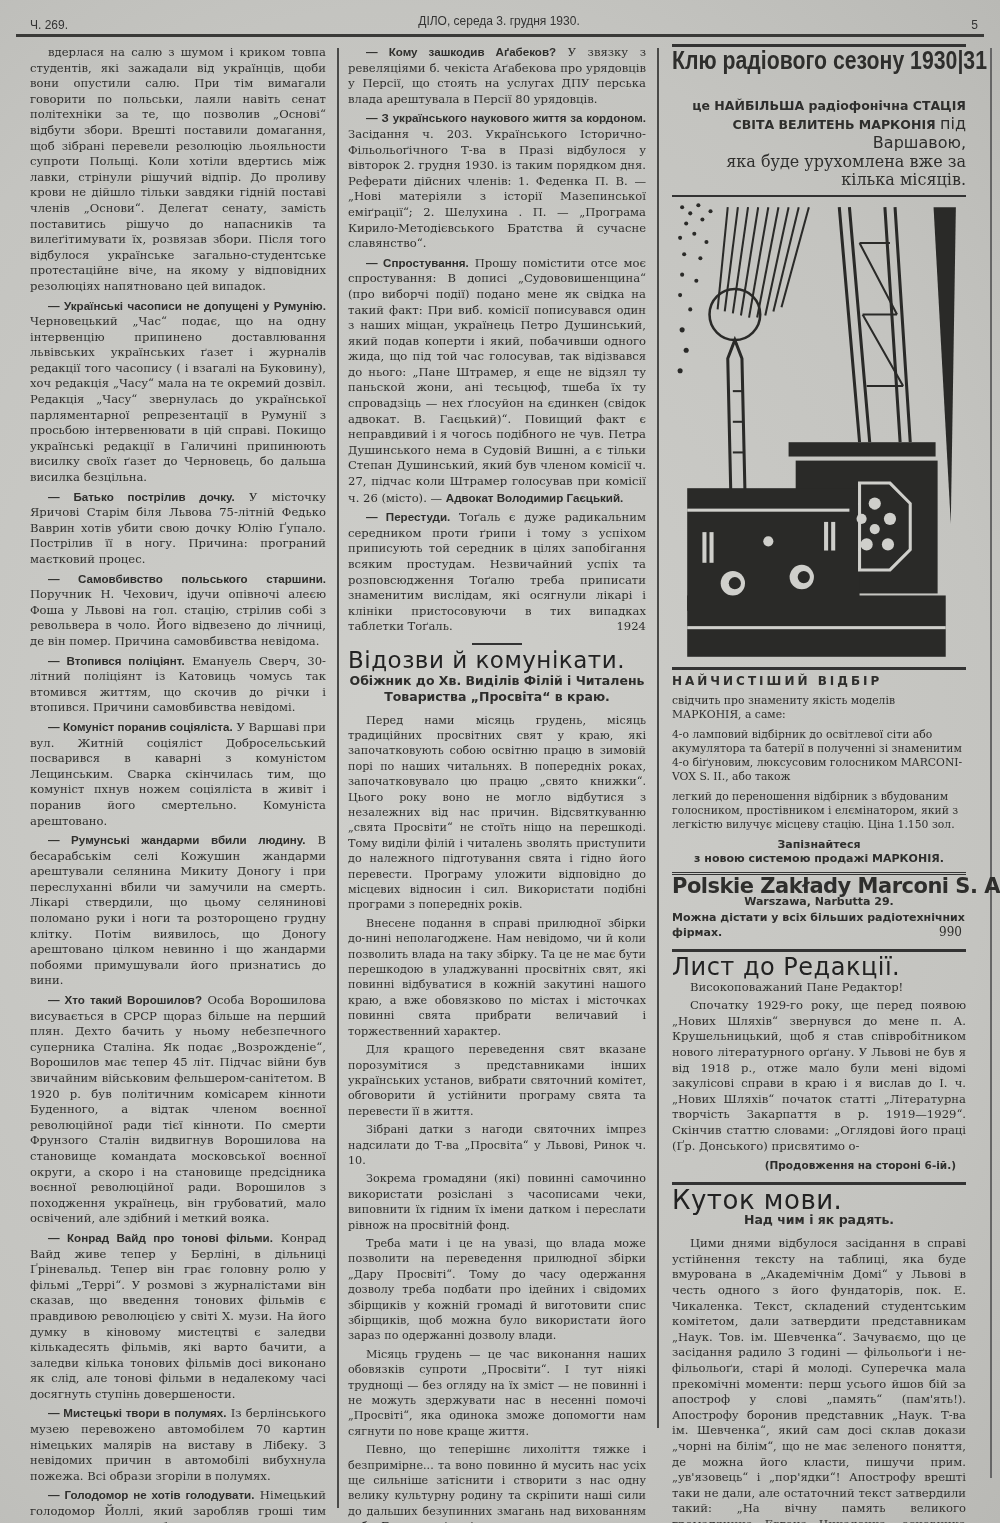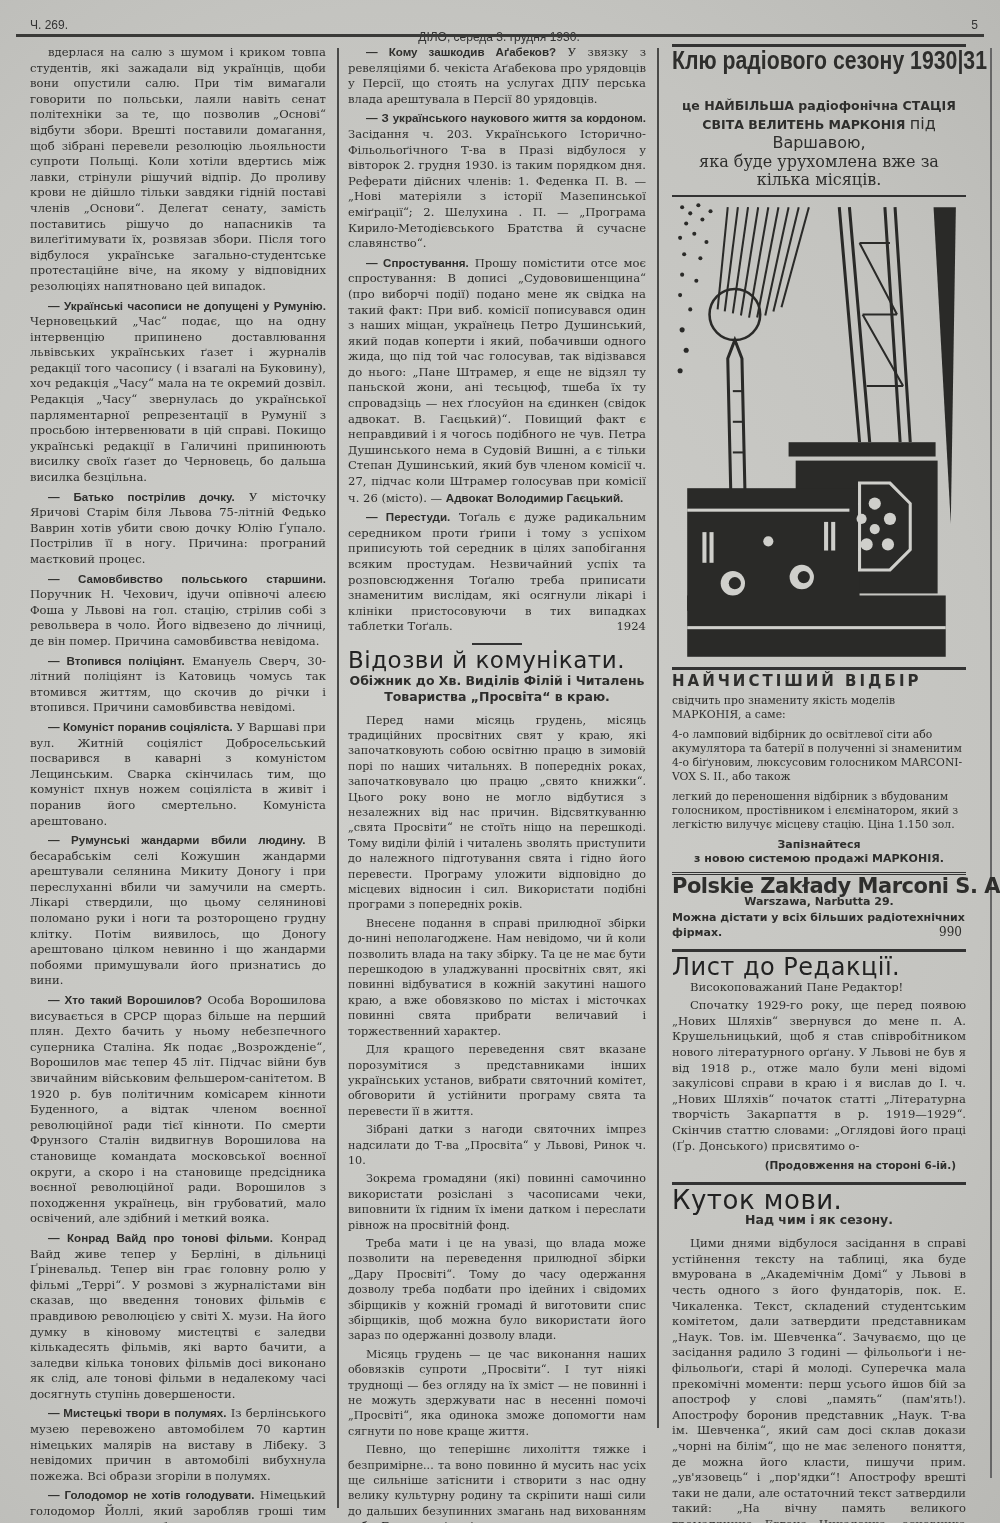--- a/index.html
+++ b/index.html
@@ -8,43 +8,43 @@
     background:#c6c6c2;
     font-family:"DejaVu Serif","Liberation Serif",serif;
     color:#2e2e2c;
     position:relative;
   }
   .page { position:absolute; left:0; top:0; width:1000px; height:1523px;
     background: radial-gradient(ellipse at 40% 50%, #cfcfcb 0%, #c4c4c0 70%, #b9b9b5 100%); }
   .header { position:absolute; left:16px; right:18px; top:14px; height:22px;
     font-family:"Liberation Sans","DejaVu Sans",sans-serif; font-size:12px; color:#333; }
   .header .num { position:absolute; left:14px; top:4px; }
-  .header .mid { position:absolute; left:0; right:0; top:16px; text-align:center; }
+  .header .mid { position:absolute; left:0; right:0; top:0; text-align:center; }
   .header .pg  { position:absolute; right:4px; top:4px; }
   .header-rule { position:absolute; left:16px; right:16px; top:34px; height:3px; background:#3a3a38; }
   .col { position:absolute; top:44px; font-size:11.6px; line-height:15.6px; text-align:justify; hyphens:auto; }
   .col p { margin:0 0 3px 0; text-indent:18px; }
   .col b { font-family:"Liberation Sans","DejaVu Sans",sans-serif; font-weight:bold; }
   .c1 { left:30px; width:296px; }
   .c2 { left:348px; width:298px; }
   .c3 { left:672px; width:294px; }
   .vrule { position:absolute; width:2px; background:#4a4a48; }
   .section-title { font-family:"DejaVu Sans","Liberation Sans",sans-serif; font-weight:normal;
     font-size:23px; letter-spacing:0.5px; text-align:left; margin:8px 0 4px 0; color:#222; }
   .sub-title { font-family:"DejaVu Sans","Liberation Sans",sans-serif; font-weight:bold;
     font-size:12.5px; text-align:center; line-height:16px; margin:2px 0 8px 0; }
   .short-rule { width:50px; height:2px; background:#333; margin:8px auto; }
   .ad-box { border-top:3px solid #333; padding-top:4px; }
   .ad-head { font-family:"Liberation Sans",sans-serif; font-weight:bold; font-size:25px; transform:scaleX(0.85); transform-origin:left; white-space:nowrap; margin:2px 0; }
-  .ad-lines { font-family:"DejaVu Sans",sans-serif; font-weight:bold; font-size:12.5px; line-height:18px; text-align:center;margin-top:28px; }
+  .ad-lines { font-family:"DejaVu Sans",sans-serif; font-weight:bold; font-size:12.5px; line-height:18px; text-align:right;margin-top:28px; }
   .ad-lines .small { font-size:16px; font-weight:normal; }
   .ad-illus { margin:6px 0 4px 0; height:470px; border-top:2px solid #333; border-bottom:3px solid #333; position:relative; }
   .ad-illus svg { width:100%; height:100%; }
   .ad-text { font-size:10.8px; line-height:14px; text-align:left; }
-  .ad-text .spaced { font-family:"DejaVu Sans",sans-serif; font-weight:bold; letter-spacing:3px; font-size:15px; }
+  .ad-text .spaced { font-family:"DejaVu Sans",sans-serif; font-weight:bold; letter-spacing:3px; font-size:12px; }
   .ad-text p { text-indent:0; margin:0 0 6px 0; }
   .ad-center { text-align:center; font-family:"DejaVu Sans",sans-serif; font-weight:bold; font-size:11px; }
   .ad-footer { border-top:3px double #333; margin-top:6px; padding-top:4px; text-align:center; }
   .ad-footer .co { font-family:"DejaVu Sans",sans-serif; font-size:21px; font-weight:bold; white-space:nowrap; letter-spacing:-0.5px; }
   .ad-footer .addr { font-family:"DejaVu Sans",sans-serif; font-size:11px; font-weight:bold; }
   .ad-footer .where { font-family:"DejaVu Sans",sans-serif; font-size:11px; font-weight:bold; text-align:left; position:relative; }
   .ad-footer .code { position:absolute; right:4px; bottom:0; font-weight:normal; font-size:12px; font-family:"DejaVu Serif",serif;margin-top:40px; }
   .thick-rule { height:3px; background:#333; margin:8px 0; }
   .cont { text-align:right; font-family:"DejaVu Sans",sans-serif; font-size:10.5px; font-weight:bold; margin:4px 10px 6px 0; }
   .italic { font-style:italic; }
@@ -197,18 +197,18 @@
     </div>
 
     <div class="thick-rule"></div>
     <div class="section-title" style="font-size:24px;">Лист до Редакції.</div>
     <p>Високоповажаний Пане Редактор!</p>
     <p>Спочатку 1929-го року, ще перед появою „Нових Шляхів“ звернувся до мене п. А. Крушельницький, щоб я став співробітником нового літературного орґану. У Львові не був я від 1918 р., отже мало були мені відомі закулісові справи в краю і я вислав до І. ч. „Нових Шляхів“ початок статті „Літературна творчість Закарпаття в р. 1919—1929“. Скінчив статтю словами: „Оглядові його праці (Ґр. Донського) присвятимо о-</p>
     <div class="cont">(Продовження на стороні 6-ій.)</div>
     <div class="thick-rule"></div>
 
     <div class="section-title" style="font-size:26px;">Куток мови.</div>
-    <div class="sub-title">Над чим і як сезону.</div>
+    <div class="sub-title">Над чим і як радять.</div>
     <p><span>Цими днями відбулося засідання в справі устійнення тексту на таблиці, яка буде вмурована в „Академічнім Домі“ у Львові в честь одного з його фундаторів, пок. Е. Чикаленка. Текст, складений студентським комітетом, дали затвердити представникам „Наук. Тов. ім. Шевченка“. Зачуваємо, що це засідання радило 3 годині — фільольоґи і не-фільольоґи, старі й молоді. Суперечка мала прекомічні моменти: перш усього йшов бій за апостроф у слові „память“ (пам'ять!). Апострофу боронив представник „Наук. Т-ва ім. Шевченка“, який сам досі склав докази „чорні на білім“, що не має зеленого поняття, де можна його класти, пишучи прим. „ув'язовець“ і „пор'ядки“! Апострофу врешті таки не дали, але остаточний текст затвердили такий: „На вічну память великого громадянина Евгена Чикаленка, основника</span> <span class="italic">цего Дому...“</span></p>
     <p>Форма „сего“ покутує ще досі в старих шкільних галицьких підручниках. „Сей“ чи „цей“, а таки другий відмінок „сього і „цього“; — це прийнято новим правописом і в літературній мові... Було над чим радити три години, щоби залищити такого іхтіозавра!</p>
 
   </div>
 </div>
 
 </body></html>

